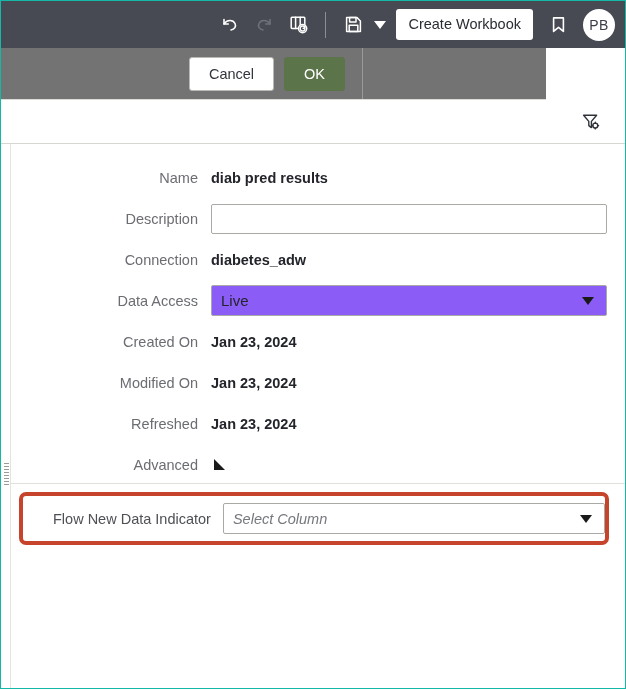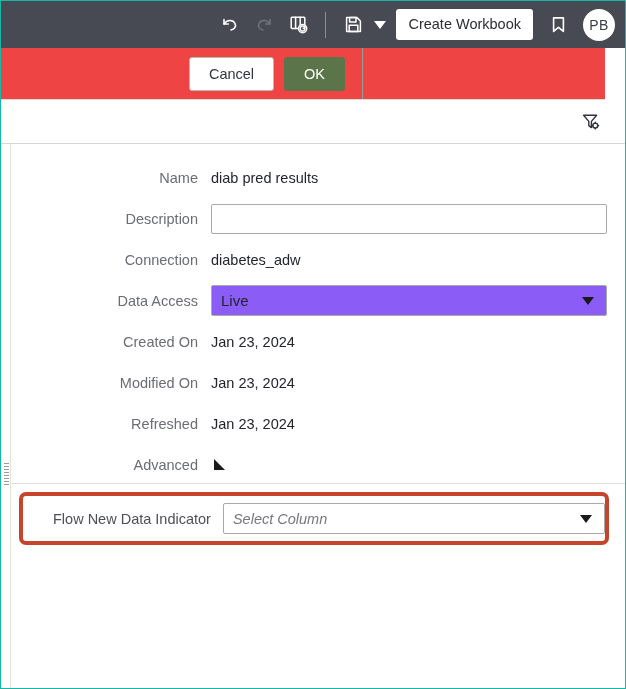--- a/index.html
+++ b/index.html
@@ -78,23 +78,23 @@
     display: flex; align-items: center; justify-content: center;
     margin-left: 8px;
     cursor: pointer;
     flex: none;
   }
 
   
   .action-row {
     position: absolute;
     top: 47px; left: 0;
-    width: 604px;
+    width: 545px;
     height: 52px;
-    background: #ef4444;
+    background: #737373;
     border-bottom: 1px solid #dcdcd8;
   }
   .action-inner {
     position: absolute;
     left: 0; top: 0;
     width: 362px; height: 51px;
     border-right: 1px solid #9a9a9a;
     display: flex;
     align-items: center;
     justify-content: flex-end;
@@ -171,20 +171,21 @@
     text-align: right;
     padding-right: 13px;
     color: #6b6d72;
     font-size: 14.5px;
     white-space: nowrap;
   }
   .fvalue {
     color: #23252b;
     font-size: 14.5px;
     white-space: nowrap;
+    font-weight: bold;
   }
   .ftext-input {
     width: 396px;
     height: 30px;
     border: 1px solid #a9a9a5;
     border-radius: 2px;
     background: #ffffff;
     font-size: 14.5px;
     font-family: "Liberation Sans", sans-serif;
     color: #23252b;

